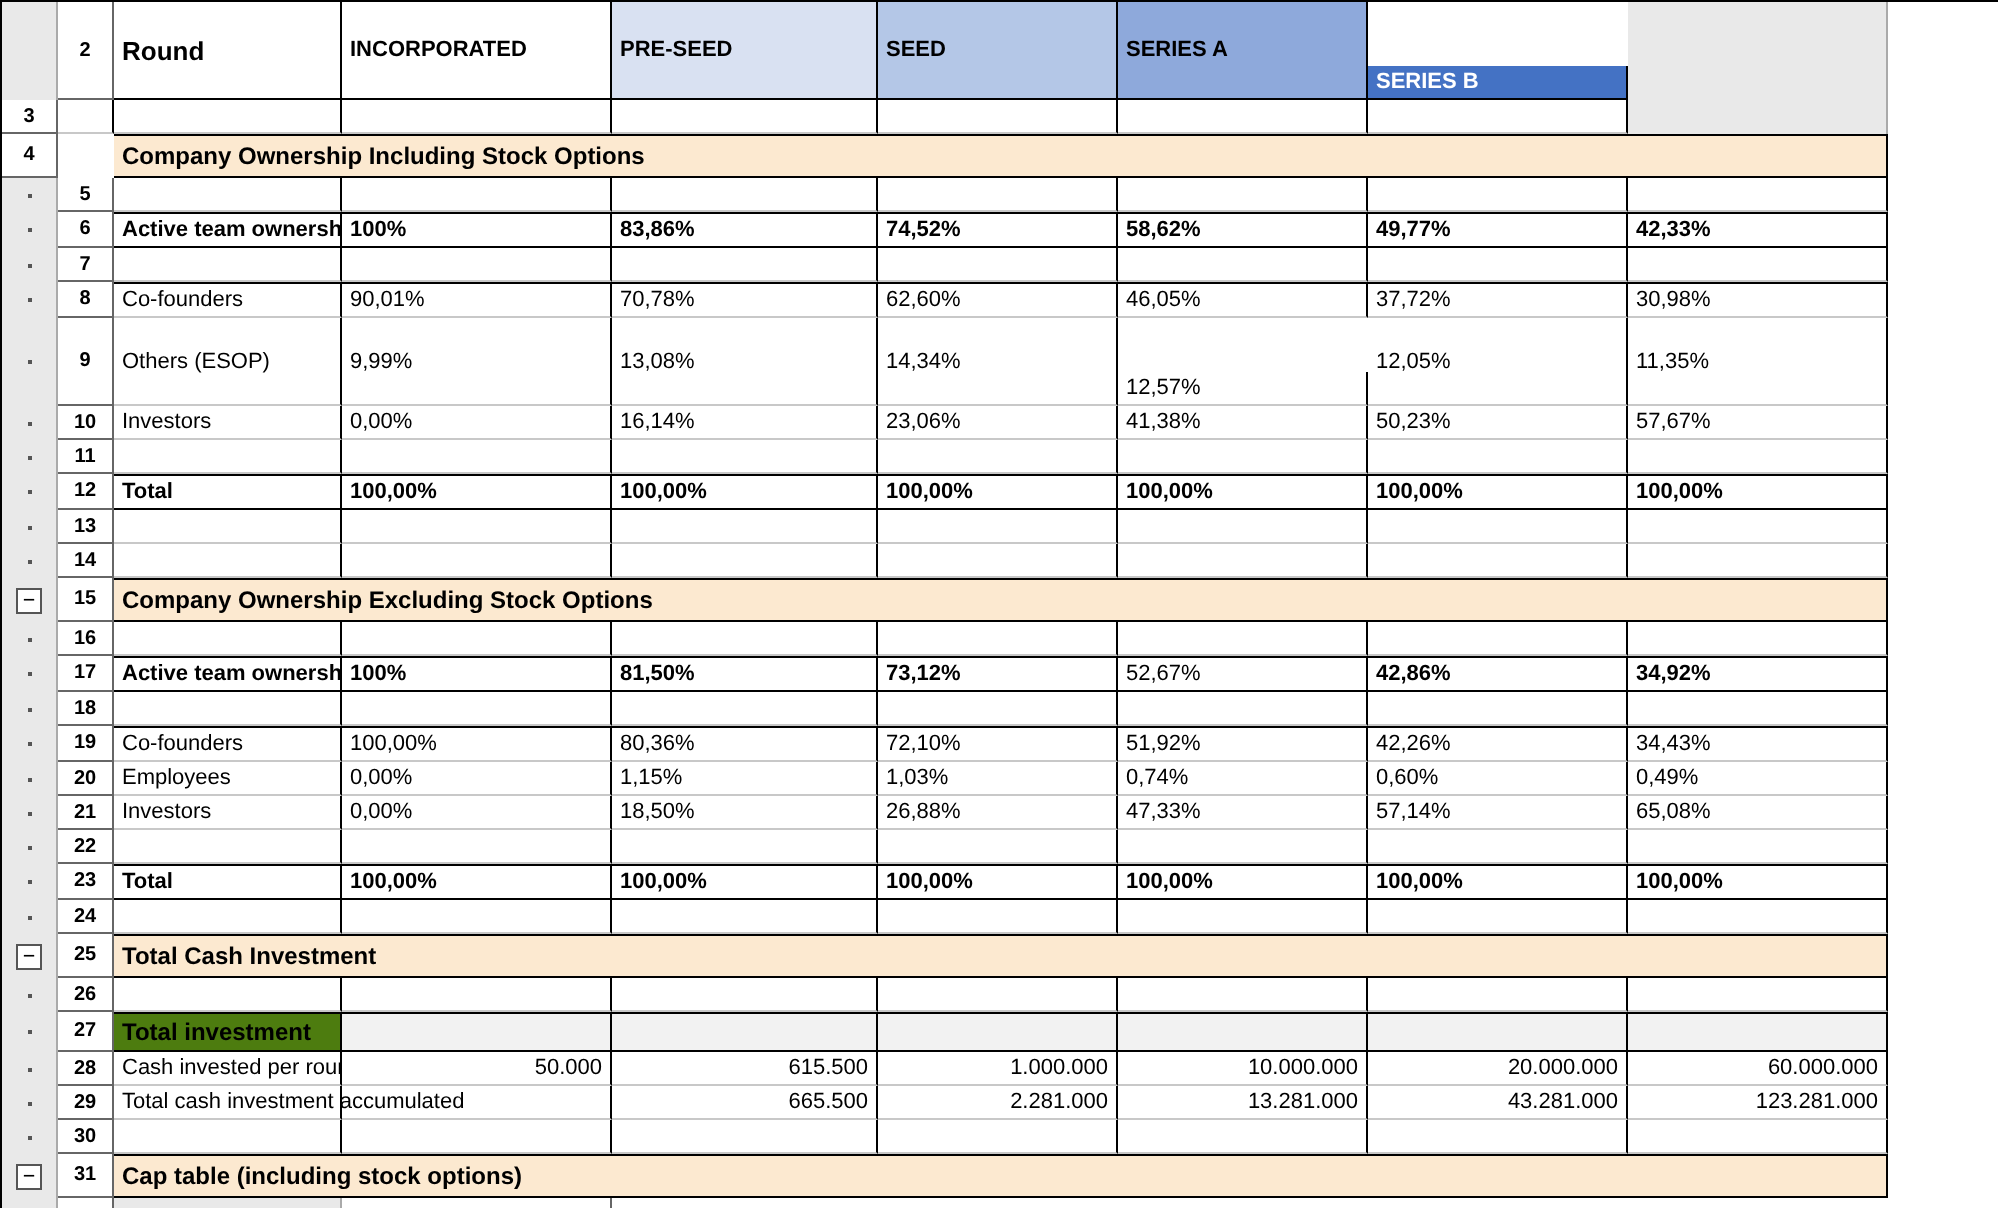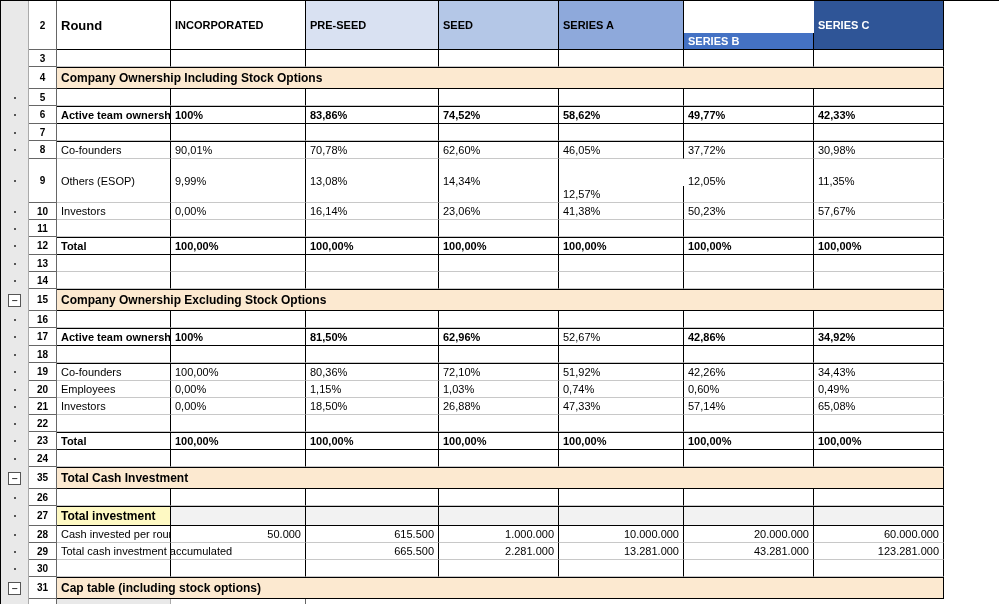--- a/index.html
+++ b/index.html
@@ -77,21 +77,20 @@
 <div class="sheet">
 
   <div class="cell outline"></div>
   <div class="cell rowhdr">2</div>
   <div class="cell round-label" style="font-weight:bold;font-size:13px;border-right:1px solid #000;border-bottom:1px solid #000;">Round</div>
   <div class="cell" style="font-weight:bold;border-right:1px solid #000;border-bottom:1px solid #000;">INCORPORATED</div>
   <div class="cell hdr-blue1" style="font-weight:bold;border-right:1px solid #000;border-bottom:1px solid #000;">PRE-SEED</div>
   <div class="cell hdr-blue2" style="font-weight:bold;border-right:1px solid #000;border-bottom:1px solid #000;">SEED</div>
   <div class="cell hdr-blue3" style="font-weight:bold;border-right:1px solid #000;border-bottom:1px solid #000;">SERIES A</div>
   <div class="cell hdr-blue4" style="font-weight:bold;border-right:1px solid #000;border-bottom:1px solid #000;margin-top:32px;">SERIES B</div>
-  <div class="cell hdr-blue5" style="font-weight:bold;border-right:1px solid #000;border-bottom:1px solid #000;">SERIES C</div>
 
   <div class="cell outline"></div>
   <div class="cell rowhdr">3</div>
   <div class="cell" style="border-right:1px solid #000;"></div>
   <div class="cell" style="border-right:1px solid #000;"></div>
   <div class="cell" style="border-right:1px solid #000;"></div>
   <div class="cell" style="border-right:1px solid #000;"></div>
   <div class="cell" style="border-right:1px solid #000;"></div>
   <div class="cell" style="border-right:1px solid #000;"></div>
   <div class="cell" style="border-right:1px solid #000;"></div>
@@ -238,21 +237,21 @@
   <div class="cell" style="border-right:1px solid #000;"></div>
   <div class="cell" style="border-right:1px solid #000;"></div>
 
   <div class="cell outline">
       <div class="outline-dot"></div>
     </div>
   <div class="cell rowhdr">17</div>
   <div class="cell" style="font-weight:bold;border-top:1px solid #000;border-bottom:1px solid #000;border-right:1px solid #000;">Active team ownership</div>
   <div class="cell" style="font-weight:bold;border-top:1px solid #000;border-bottom:1px solid #000;border-right:1px solid #000;">100%</div>
   <div class="cell" style="font-weight:bold;border-top:1px solid #000;border-bottom:1px solid #000;border-right:1px solid #000;">81,50%</div>
-  <div class="cell" style="font-weight:bold;border-top:1px solid #000;border-bottom:1px solid #000;border-right:1px solid #000;">62,96%</div>
+  <div class="cell" style="font-weight:bold;border-top:1px solid #000;border-bottom:1px solid #000;border-right:1px solid #000;">73,12%</div>
   <div class="cell" style="font-weight:normal;border-top:1px solid #000;border-bottom:1px solid #000;border-right:1px solid #000;">52,67%</div>
   <div class="cell" style="font-weight:bold;border-top:1px solid #000;border-bottom:1px solid #000;border-right:1px solid #000;">42,86%</div>
   <div class="cell" style="font-weight:bold;border-top:1px solid #000;border-bottom:1px solid #000;border-right:1px solid #000;">34,92%</div>
 
   <div class="cell outline">
       <div class="outline-dot"></div>
     </div>
   <div class="cell rowhdr">18</div>
   <div class="cell" style="border-right:1px solid #000;"></div>
   <div class="cell" style="border-right:1px solid #000;"></div>
@@ -330,40 +329,40 @@
   <div class="cell" style="border-right:1px solid #000;"></div>
   <div class="cell" style="border-right:1px solid #000;"></div>
   <div class="cell" style="border-right:1px solid #000;"></div>
   <div class="cell" style="border-right:1px solid #000;"></div>
   <div class="cell" style="border-right:1px solid #000;"></div>
   <div class="cell" style="border-right:1px solid #000;"></div>
 
   <div class="cell outline">
       <div class="outline-btn">−</div>
     </div>
-  <div class="cell rowhdr" style="min-height:22px;">35</div>
+  <div class="cell rowhdr" style="min-height:22px;">25</div>
   <div class="cell span-label" style="background:#fce9d0;font-weight:bold;font-size:12px;min-height:22px;border-top:1px solid #000;border-bottom:1px solid #000;border-right:1px solid #000;">Total Cash Investment</div>
 
   <div class="cell outline">
       <div class="outline-dot"></div>
     </div>
   <div class="cell rowhdr">26</div>
   <div class="cell" style="border-right:1px solid #000;"></div>
   <div class="cell" style="border-right:1px solid #000;"></div>
   <div class="cell" style="border-right:1px solid #000;"></div>
   <div class="cell" style="border-right:1px solid #000;"></div>
   <div class="cell" style="border-right:1px solid #000;"></div>
   <div class="cell" style="border-right:1px solid #000;"></div>
   <div class="cell" style="border-right:1px solid #000;"></div>
 
   <div class="cell outline">
       <div class="outline-dot"></div>
     </div>
   <div class="cell rowhdr">27</div>
-  <div class="cell" style="font-weight:bold;font-size:12px;background:#fef9c3;border-top:1px solid #000;border-bottom:1px solid #000;border-right:1px solid #000;">Total investment</div>
+  <div class="cell" style="font-weight:bold;font-size:12px;background:#4d7c0f;border-top:1px solid #000;border-bottom:1px solid #000;border-right:1px solid #000;">Total investment</div>
   <div class="cell" style="background:#f2f2f2;border-top:1px solid #000;border-bottom:1px solid #000;border-right:1px solid #000;"></div>
   <div class="cell" style="background:#f2f2f2;border-top:1px solid #000;border-bottom:1px solid #000;border-right:1px solid #000;"></div>
   <div class="cell" style="background:#f2f2f2;border-top:1px solid #000;border-bottom:1px solid #000;border-right:1px solid #000;"></div>
   <div class="cell" style="background:#f2f2f2;border-top:1px solid #000;border-bottom:1px solid #000;border-right:1px solid #000;"></div>
   <div class="cell" style="background:#f2f2f2;border-top:1px solid #000;border-bottom:1px solid #000;border-right:1px solid #000;"></div>
   <div class="cell" style="background:#f2f2f2;border-top:1px solid #000;border-bottom:1px solid #000;border-right:1px solid #000;"></div>
 
   <div class="cell outline">
       <div class="outline-dot"></div>
     </div>

